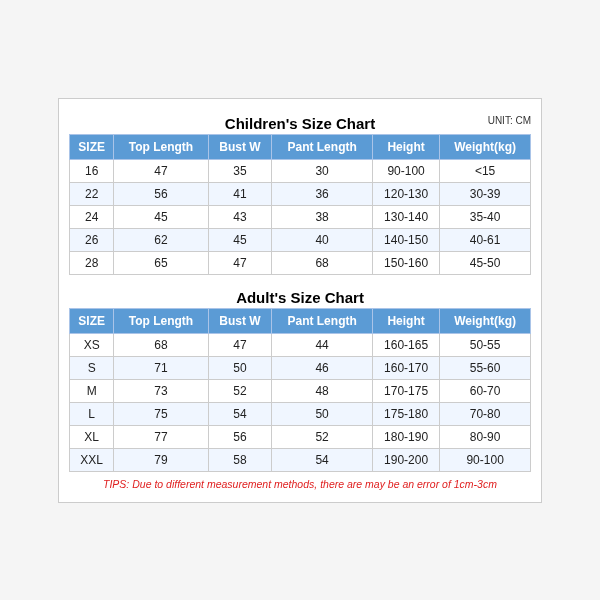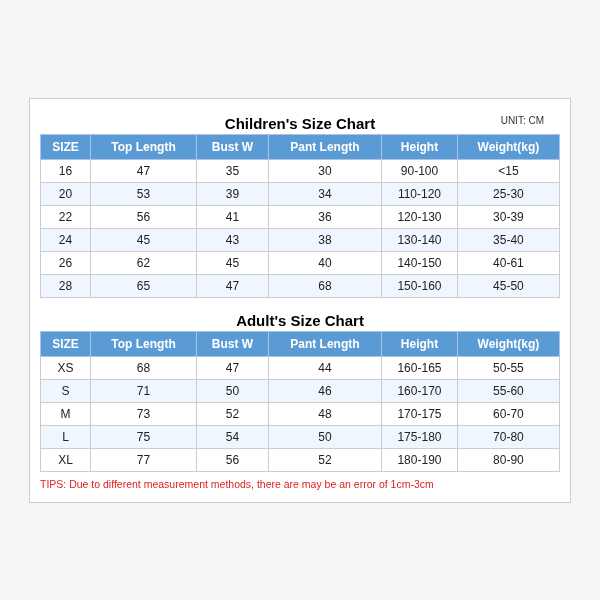--- a/index.html
+++ b/index.html
@@ -8,33 +8,33 @@
       display: flex;
       justify-content: center;
       align-items: center;
       width: 600px;
       height: 600px;
       font-family: Arial, sans-serif;
     }
     .chart-wrapper {
       background: #fff;
       border: 1px solid #ccc;
-      width: 542px;
+      width: 484px;
       padding: 10px;
     }
     .section-title {
       text-align: center;
       font-weight: bold;
       font-size: 15px;
       padding: 6px 0 2px 0;
       position: relative;
     }
     .unit-label {
       position: absolute;
-      right: 16px;
+      right: 0;
       top: 6px;
       font-size: 10px;
       font-weight: normal;
       color: #333;
     }
     table {
       width: 100%;
       border-collapse: collapse;
       font-size: 12px;
     }
@@ -56,24 +56,25 @@
     tr:nth-child(even) td {
       background-color: #f0f6ff;
     }
     tr:nth-child(odd) td {
       background-color: #fff;
     }
     td.size-col {
       font-weight: normal;
     }
     .tips {
-      text-align: left;
+      text-align: center;
       color: #e02020;
       font-size: 10.5px;
       padding: 6px 0 2px 0;
+      font-style: italic;
     }
     .section-gap {
       height: 8px;
     }
   </style>
 </head>
 <body>
 
 <div class="chart-wrapper">
 
@@ -96,28 +97,20 @@
     <tbody id="children-tbody">
     <tr>
           <td class="size-col">16</td>
           <td>47</td>
           <td>35</td>
           <td>30</td>
           <td>90-100</td>
           <td>&lt;15</td>
         </tr>
         <tr>
-          <td class="size-col">20</td>
-          <td>53</td>
-          <td>39</td>
-          <td>34</td>
-          <td>110-120</td>
-          <td>25-30</td>
-        </tr>
-        <tr>
           <td class="size-col">22</td>
           <td>56</td>
           <td>41</td>
           <td>36</td>
           <td>120-130</td>
           <td>30-39</td>
         </tr>
         <tr>
           <td class="size-col">24</td>
           <td>45</td>
@@ -196,17 +189,25 @@
           <td>70-80</td>
         </tr>
         <tr>
           <td class="size-col">XL</td>
           <td>77</td>
           <td>56</td>
           <td>52</td>
           <td>180-190</td>
           <td>80-90</td>
         </tr>
+        <tr>
+          <td class="size-col">XXL</td>
+          <td>79</td>
+          <td>58</td>
+          <td>54</td>
+          <td>190-200</td>
+          <td>90-100</td>
+        </tr>
       </tbody>
   </table>
 
   <div class="tips">TIPS: Due to different measurement methods, there are may be an error of 1cm-3cm</div>
 </div>
 
 </body></html>

